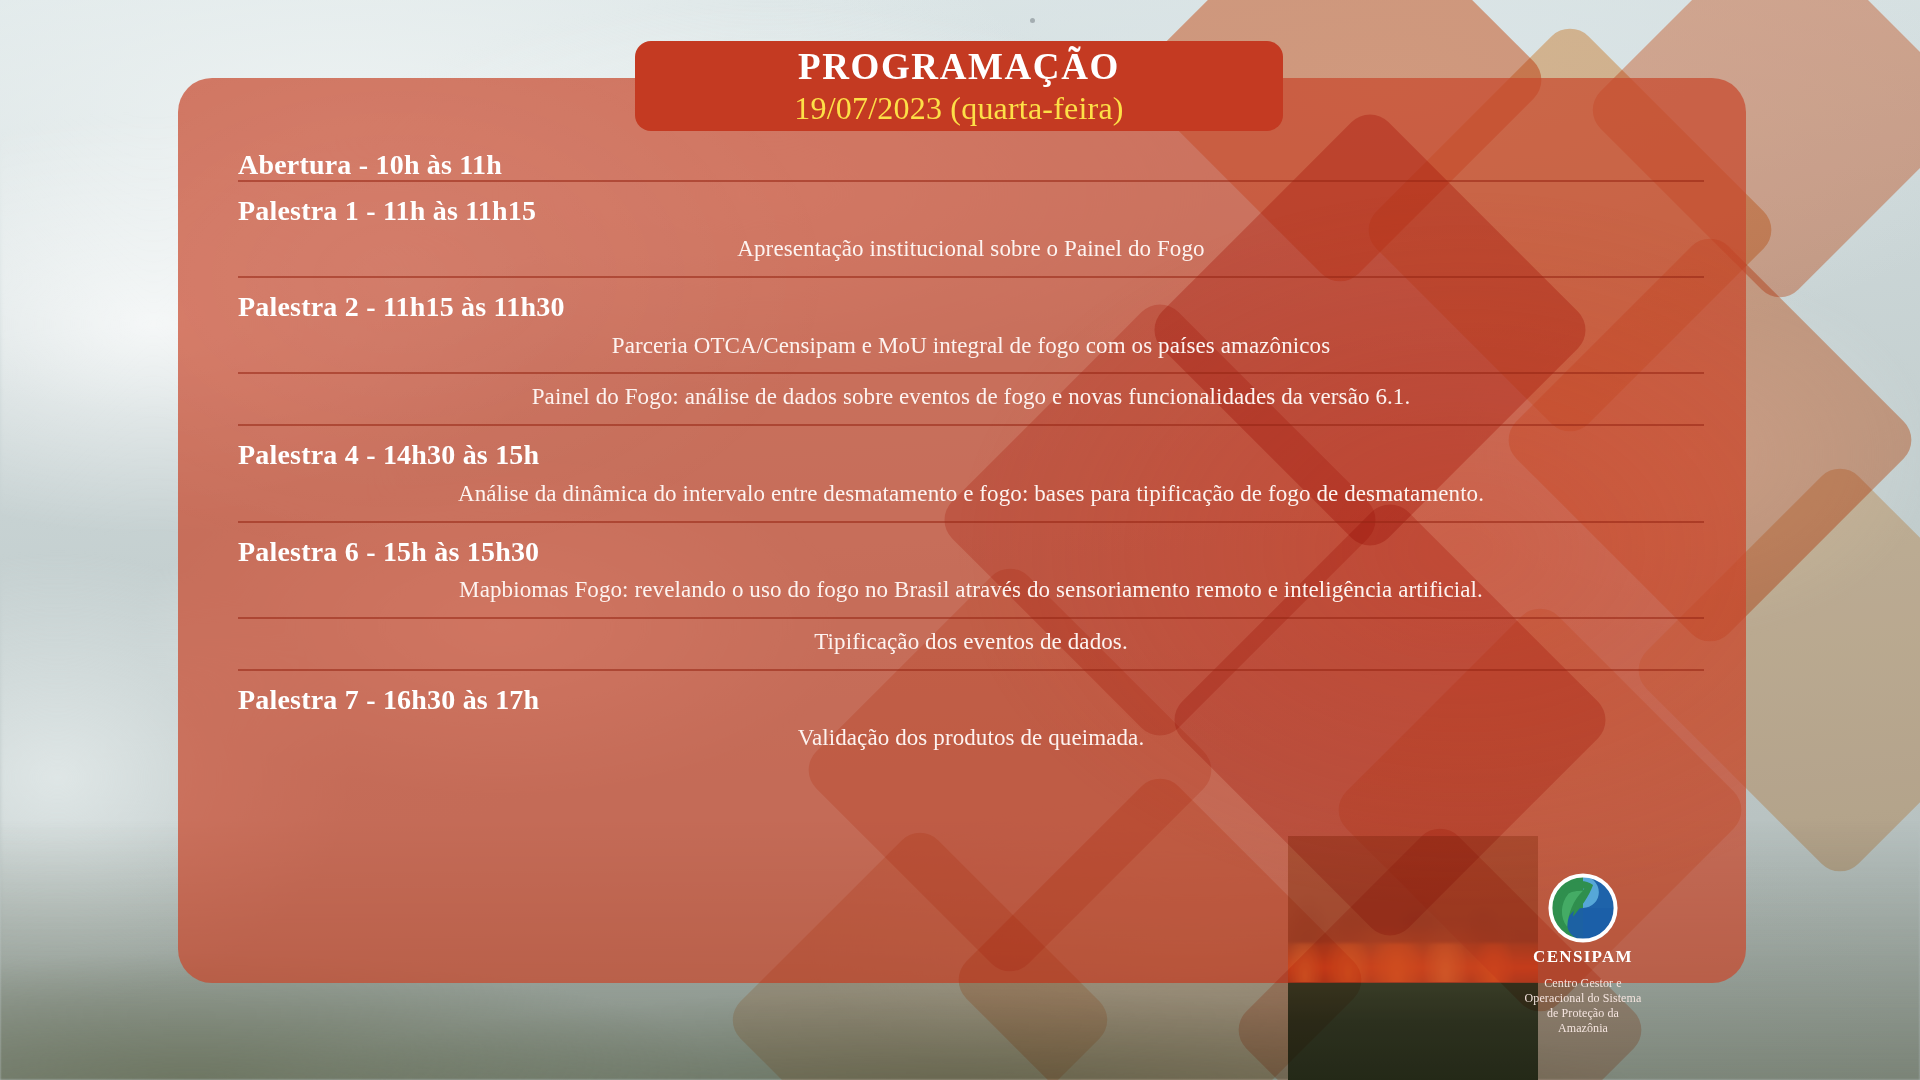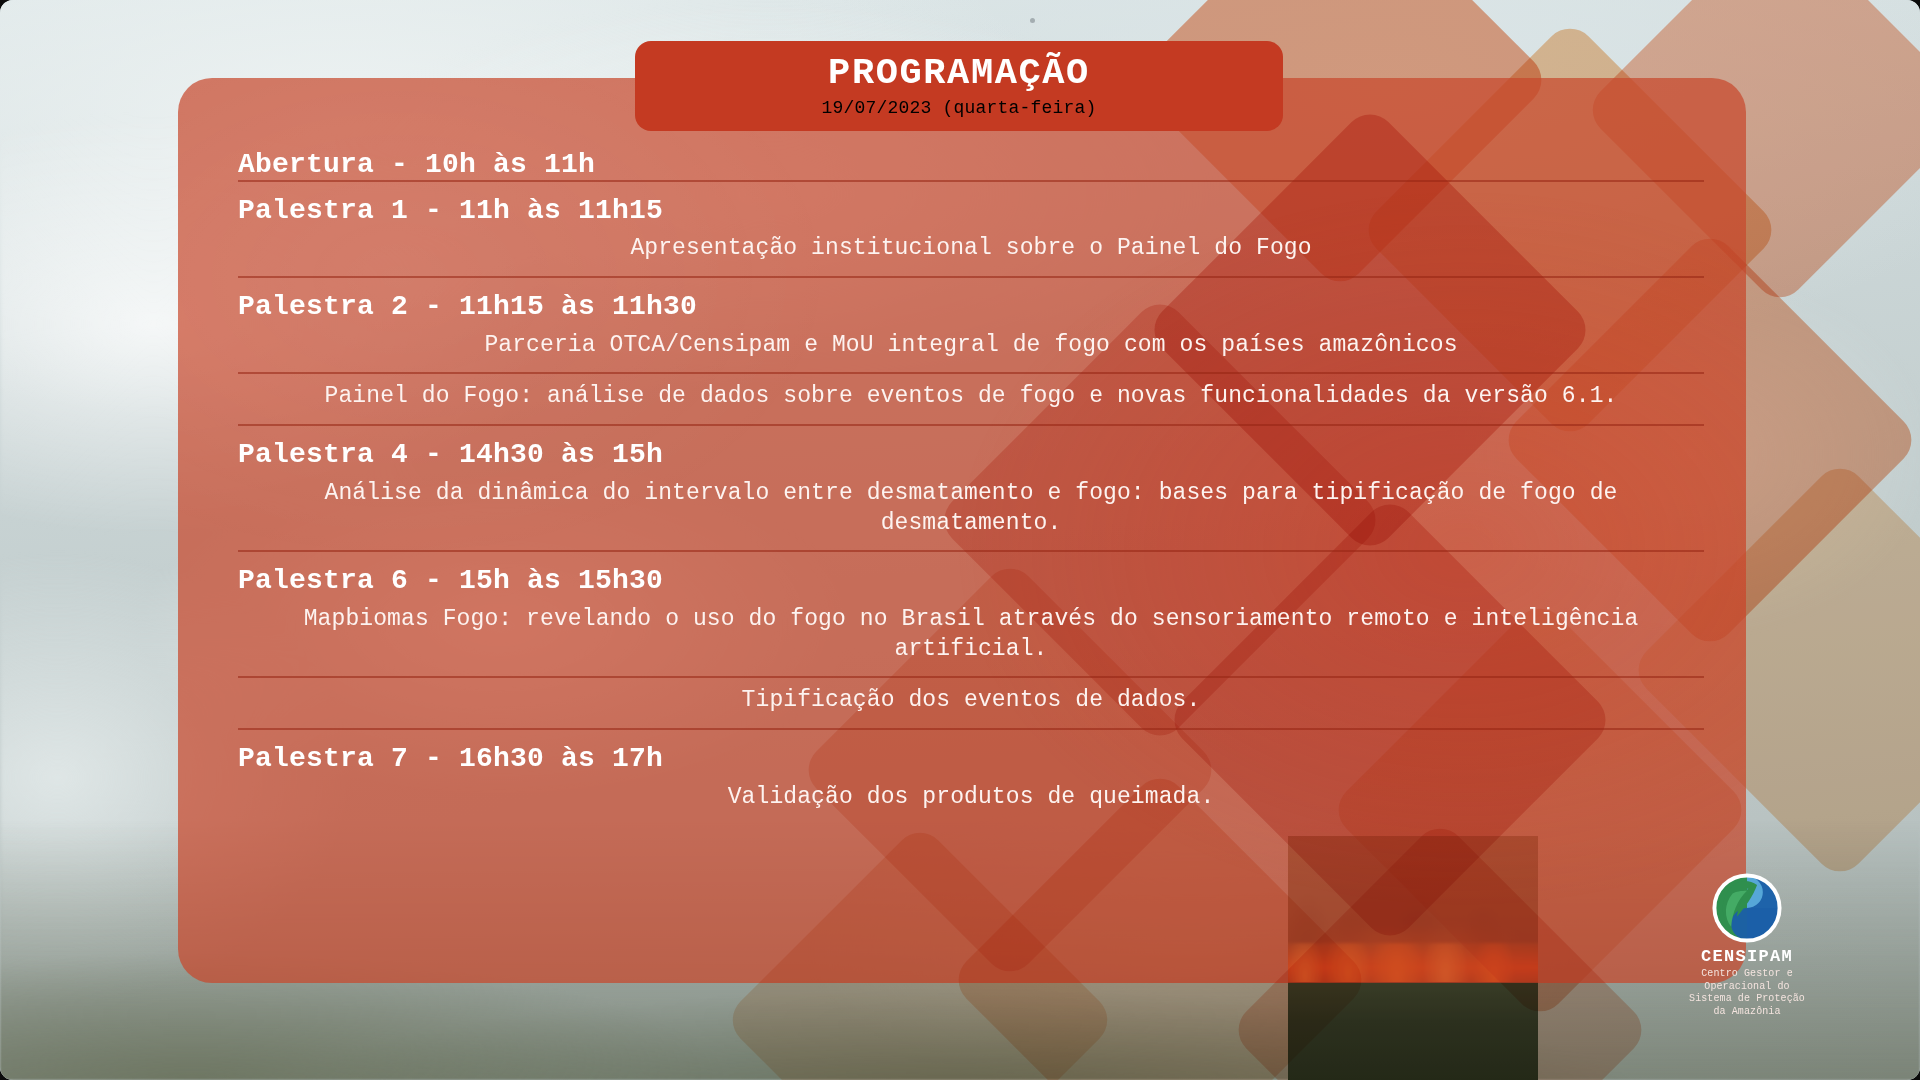--- a/index.html
+++ b/index.html
@@ -8,23 +8,22 @@
     padding: 0;
     background: #0b0b0b;
   }
   * { box-sizing: border-box; }
 
   .stage {
     position: relative;
     width: 1920px;
     height: 1080px;
     overflow: hidden;
-    font-family: Liberation Mono, monospace;
+    font-family: Liberation Serif, serif;
     background: #c9d4d6;
-    border-radius: 13px;
   }
 
   
   .bg-sky {
     position: absolute; inset: 0;
     background:
       radial-gradient(ellipse 60% 45% at 18% 12%, #eef3f3 0%, rgba(238,243,243,0) 62%),
       radial-gradient(ellipse 55% 40% at 72% 8%, #dbe5e7 0%, rgba(219,229,231,0) 65%),
       radial-gradient(ellipse 70% 50% at 50% 95%, #b9c4c4 0%, rgba(185,196,196,0) 70%),
       linear-gradient(175deg, #dde7e8 0%, #ccd7d8 28%, #c2cdcd 55%, #b9c3c2 78%, #aab4b3 100%);
@@ -125,22 +124,22 @@
   }
   .banner-title {
     color: #ffffff;
     font-size: 37px;
     font-weight: 700;
     letter-spacing: 1.6px;
     line-height: 1;
     margin-bottom: 7px;
   }
   .banner-date {
-    color: #000000;
-    font-size: 18px;
+    color: #fde047;
+    font-size: 32px;
     font-weight: 400;
     line-height: 1;
     letter-spacing: .2px;
   }
 
   
   .agenda {
     position: absolute;
     left: 238px; top: 136px;
     width: 1466px;
@@ -164,39 +163,39 @@
     line-height: 1.30;
     letter-spacing: .1px;
     padding-top: 8px;
   }
   .pad-b { }
   .pad-b-sm { padding-bottom: 12px; text-align: center; }
 
   
   .logo {
     position: absolute;
-    left: 1688px; top: 872px;
+    left: 1524px; top: 872px;
     width: 118px;
     z-index: 7;
     text-align: center;
   }
   .logo-mark { width: 72px; height: 72px; margin: 0 auto; display: block; }
   .logo-word {
     color: #ffffff;
     font-weight: 700;
     font-size: 17px;
     letter-spacing: 1.3px;
     line-height: 1;
     margin-top: 4px;
   }
   .logo-tag {
     color: #f4e4df;
-    font-size: 10px;
+    font-size: 12px;
     line-height: 1.25;
-    margin-top: 3px;
+    margin-top: 11px;
     letter-spacing: .1px;
   }
 
   .dot-speck {
     position: absolute;
     left: 1030px; top: 18px;
     width: 5px; height: 5px;
     border-radius: 50%;
     background: rgba(120,130,135,.55);
     z-index: 8;

